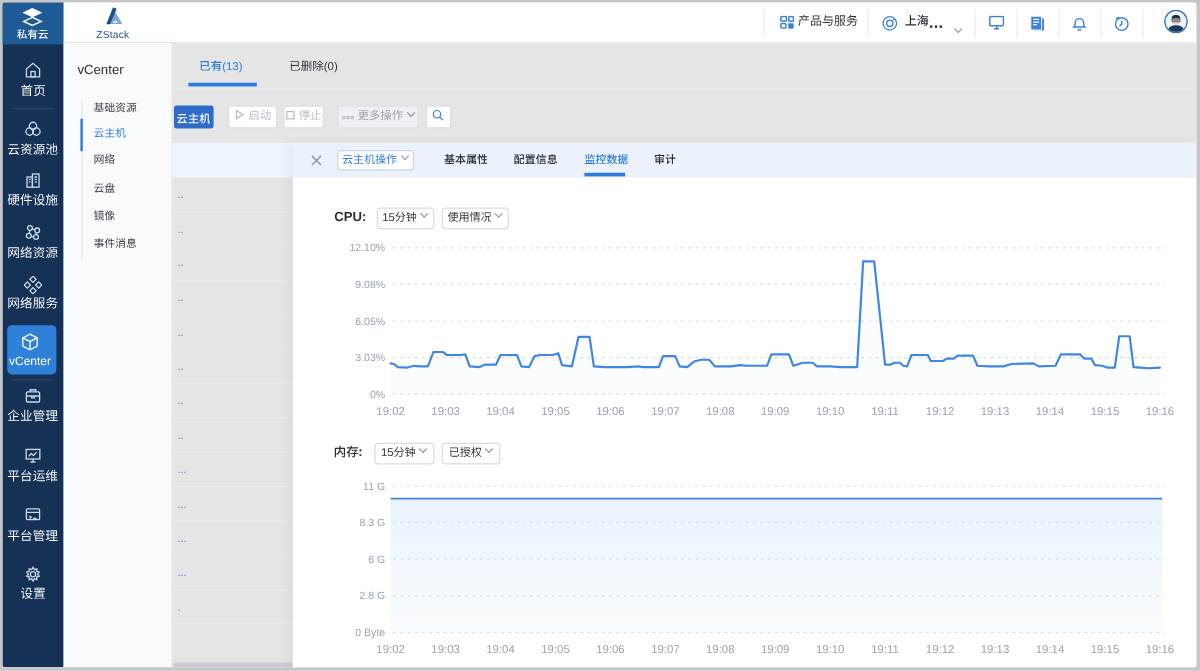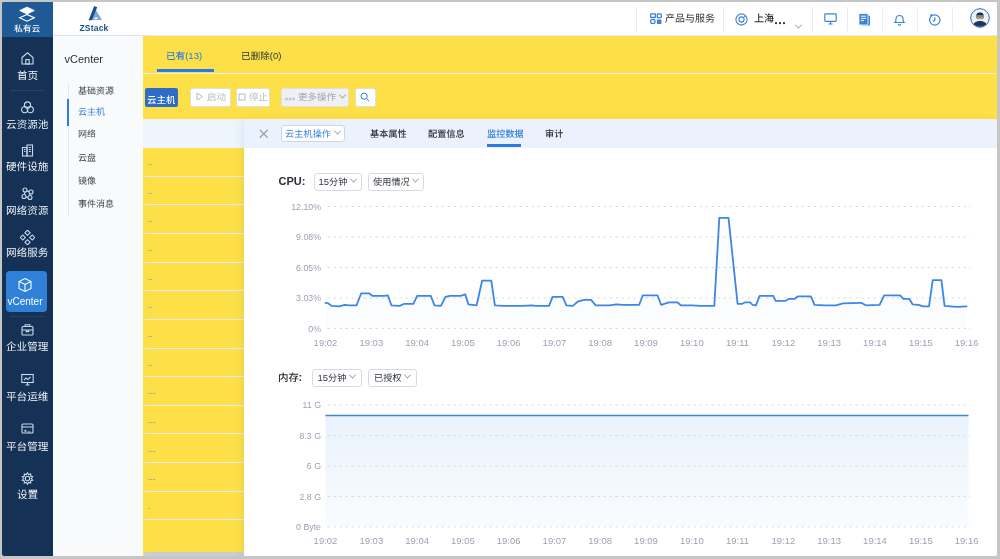--- a/index.html
+++ b/index.html
@@ -13,21 +13,21 @@
 .sitem{position:absolute;width:51px;text-align:center;color:#fff;}
 .sdiv{position:absolute;left:8px;width:35px;height:1px;background:rgba(160,190,220,0.13);}
 .vchl{position:absolute;left:3.5px;top:269px;width:41px;height:41px;background:#2e80d9;border-radius:4px;}
 
 .hdr{position:absolute;left:51px;top:0;width:944px;height:34px;background:#fff;border-bottom:1px solid #e7eaee;}
 .hsep{position:absolute;top:5px;height:24px;width:1px;background:#e9edf2;}
 
 .fly{position:absolute;left:51px;top:34px;width:91px;height:520px;background:#f8fafc;box-shadow:2px 0 5px rgba(60,80,110,0.10);border-right:1px solid #edf0f4;}
 .fitem{position:absolute;left:24.5px;font-size:9.5px;color:#3a4049;white-space:nowrap;}
 
-.main{position:absolute;left:141px;top:34px;width:854px;height:520px;background:#fde047;}
+.main{position:absolute;left:141px;top:34px;width:854px;height:520px;background:#e5e5e5;}
 .btn{position:absolute;top:51.5px;height:19px;border:1px solid #dcdfe4;border-radius:2.5px;background:#fff;color:#b3bac4;font-size:9.5px;line-height:17px;text-align:center;white-space:nowrap;}
 
 .panel{position:absolute;left:100.5px;top:83px;width:753.5px;height:530px;background:#fff;box-shadow:-3px 0 7px rgba(60,80,110,0.08);}
 .phead{position:absolute;left:0;top:0;width:753.5px;height:29px;background:#ebf2fb;}
 .ptab{position:absolute;top:0;height:29px;line-height:23px;color:#262b33;}
 .drop{position:absolute;border:1px solid #d8dce2;border-radius:3px;background:#fff;font-size:9.5px;color:#2f353d;text-align:center;}
 .chev{display:inline-block;width:5px;height:5px;border-right:1.2px solid #99a1ac;border-bottom:1.2px solid #99a1ac;transform:rotate(45deg) translate(-1px,-1px);margin-left:4px;vertical-align:2px;}
 </style></head><body>
 <svg width="0" height="0" style="position:absolute">
     <defs>
@@ -290,21 +290,21 @@
       <div class="sitem lbl" style="top:487.0px;"><svg class="cn" style="width:21.2px;height:10.6px;vertical-align:top;color:#fdfdfe;" viewBox="0 0 2000 1000">
           <use href="#u8BBE" x="0"></use>
           <use href="#u7F6E" x="1000"></use>
         </svg></div>
     </div>
     <div class="hdr">
       <div class="abs" style="left:26px;top:4px;width:30px;text-align:center;"><svg width="17" height="15" viewBox="0 0 17 15">
           <path d="M9.5 3.2 L16 14 H5.2 Z" fill="#7fa8d9"></path>
           <path d="M8 13 L11.5 13 L11.5 11.6 L8.8 11.6 Z" fill="#fff"></path>
           <path d="M8.2 0 L11.2 1.2 L5.8 14.2 L2.6 14.2 Z" fill="#1b4f8c"></path>
-        </svg><div style="font-size:8.5px;font-weight:bold;color:#1b4f8c;margin-top:-2px;letter-spacing:0.2px;">ZStack</div></div>
+        </svg><div style="font-size:8.5px;font-weight:normal;color:#1b4f8c;margin-top:-2px;letter-spacing:0.2px;">ZStack</div></div>
       <div class="hsep" style="left:583px;"></div>
       <div class="hsep" style="left:670px;"></div>
       <div class="hsep" style="left:759px;"></div>
       <div class="hsep" style="left:794px;"></div>
       <div class="hsep" style="left:829px;"></div>
       <div class="hsep" style="left:864px;"></div>
       <div class="hsep" style="left:899px;"></div>
       <div class="abs" style="left:597px;top:11px;font-size:0;"><svg width="12" height="12" viewBox="0 0 12 12" fill="none" stroke="#3b82d9" stroke-width="1.3" style="vertical-align:top;">
           <rect x="0.7" y="0.8" width="4.7" height="3.7" rx="0.6"></rect>
           <rect x="7.3" y="0.8" width="3.9" height="3.9" rx="0.6"></rect>

